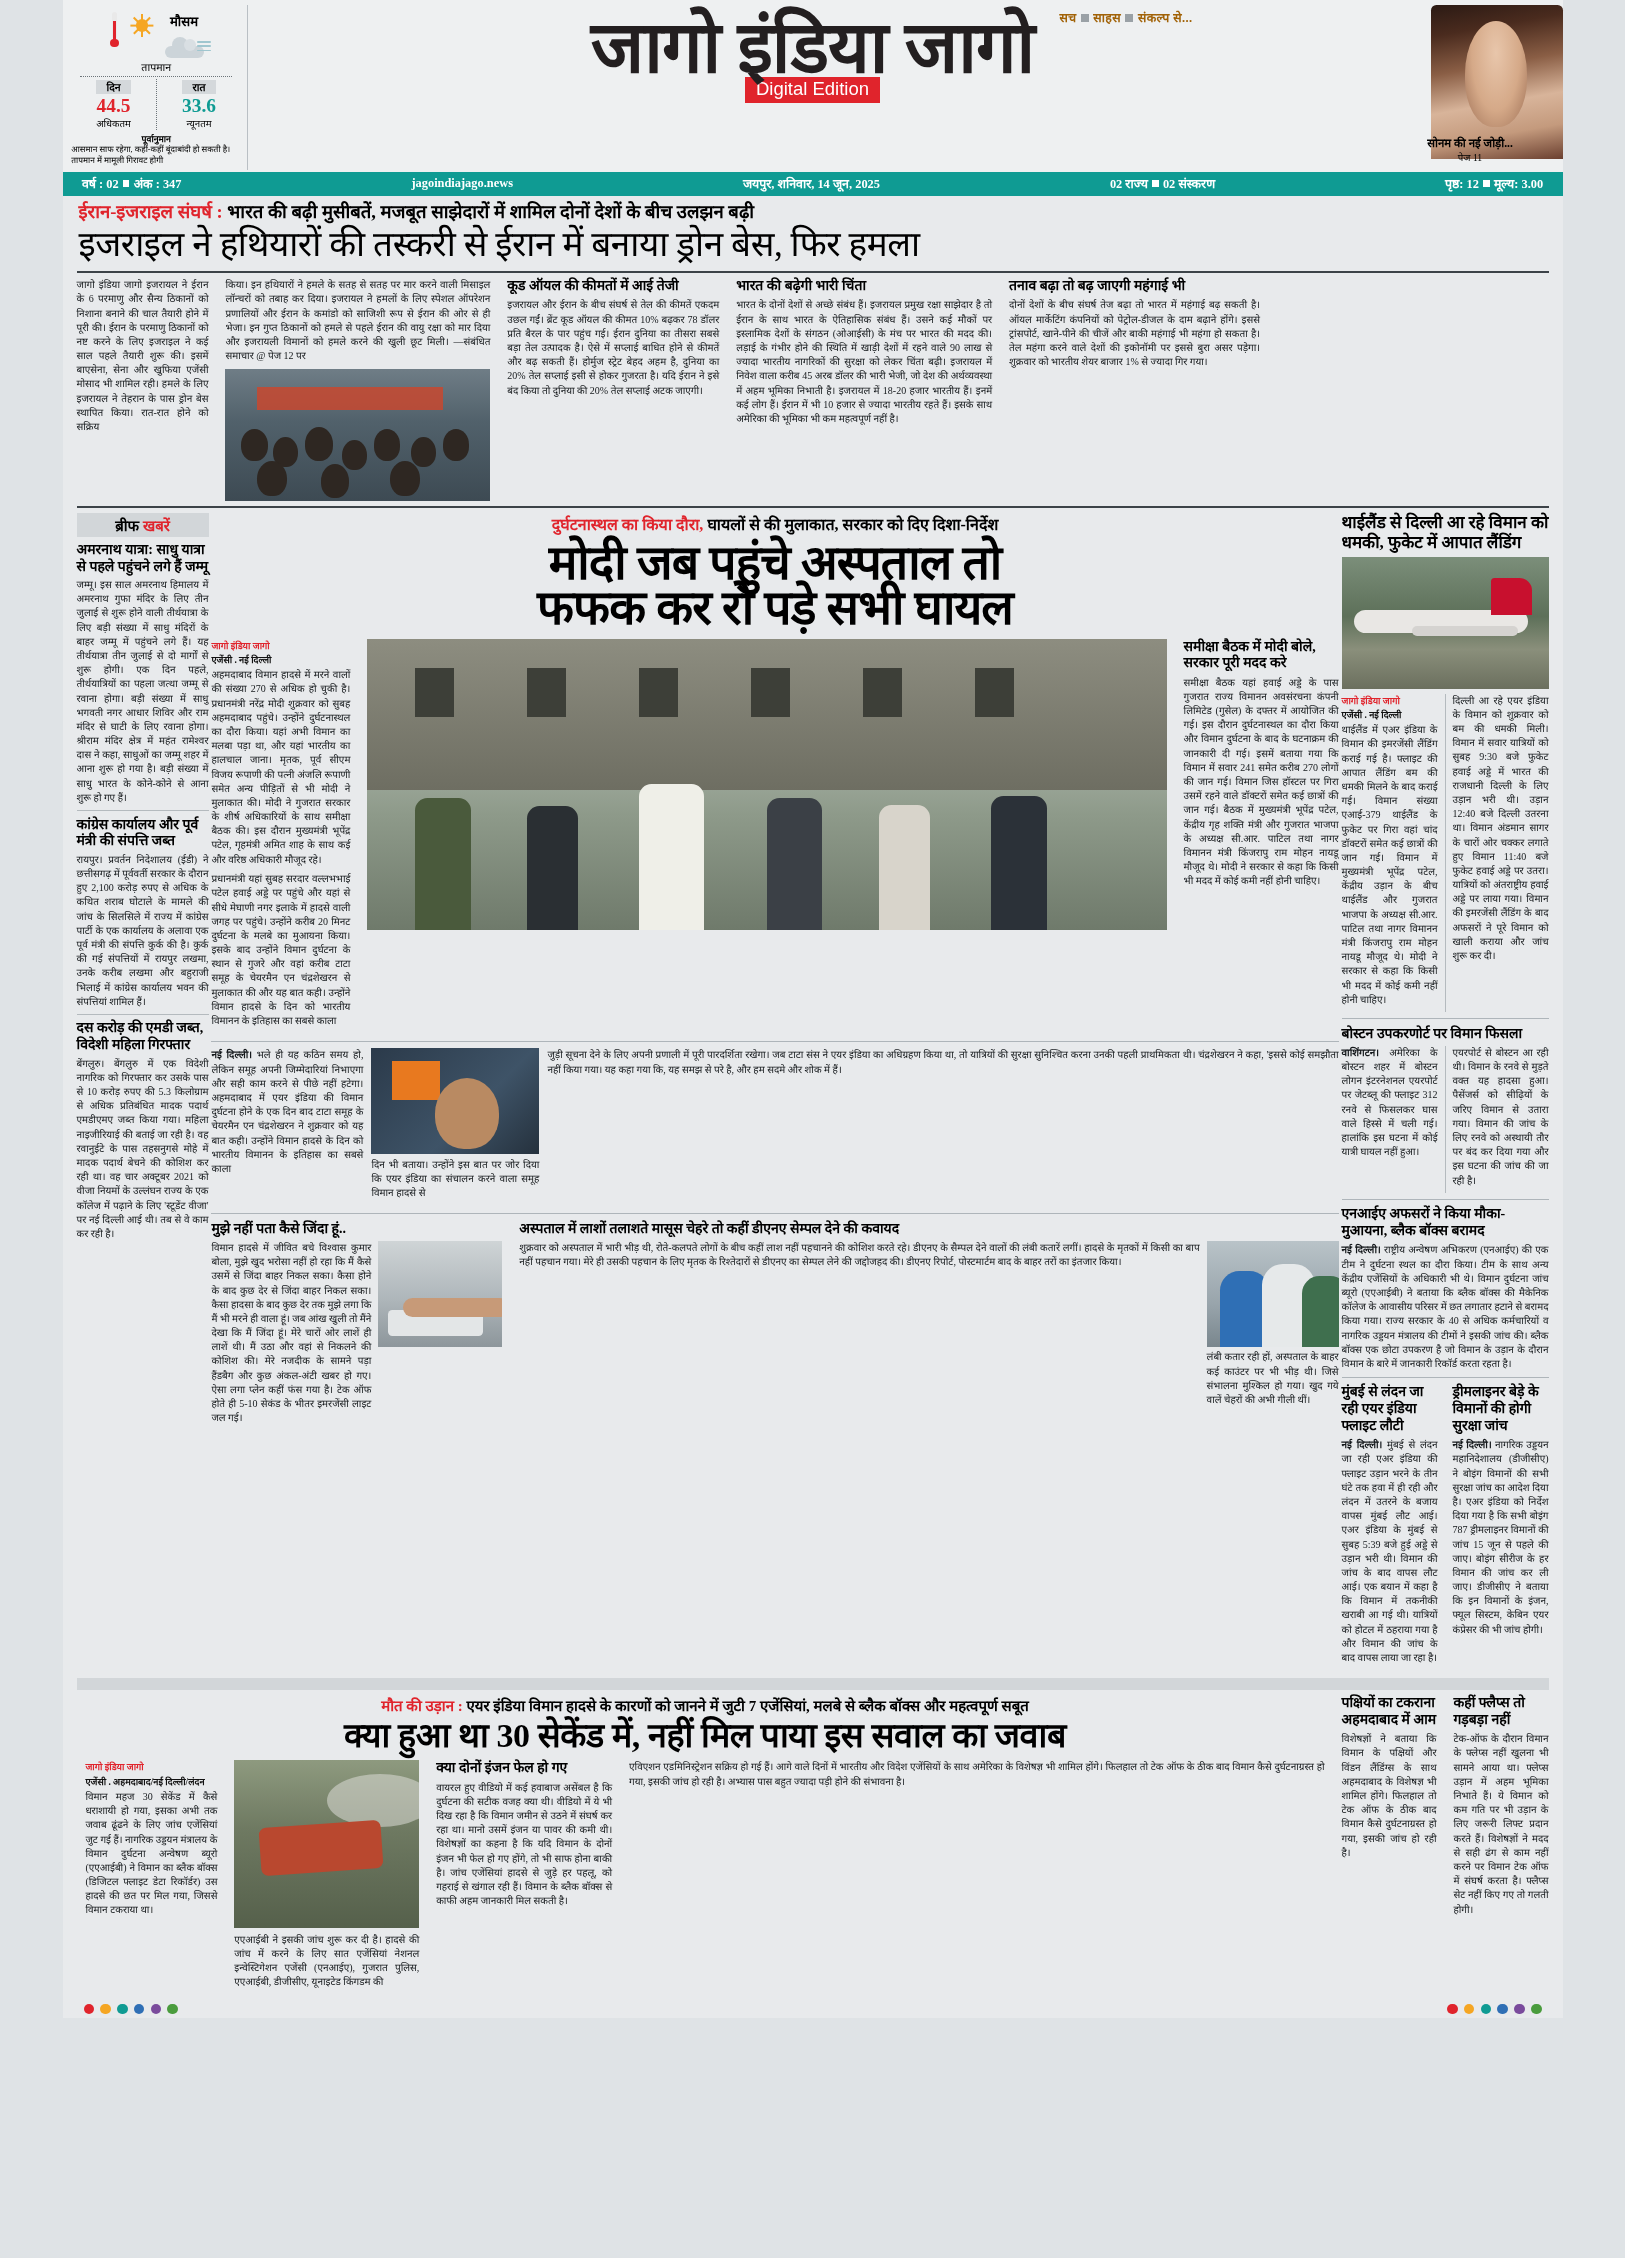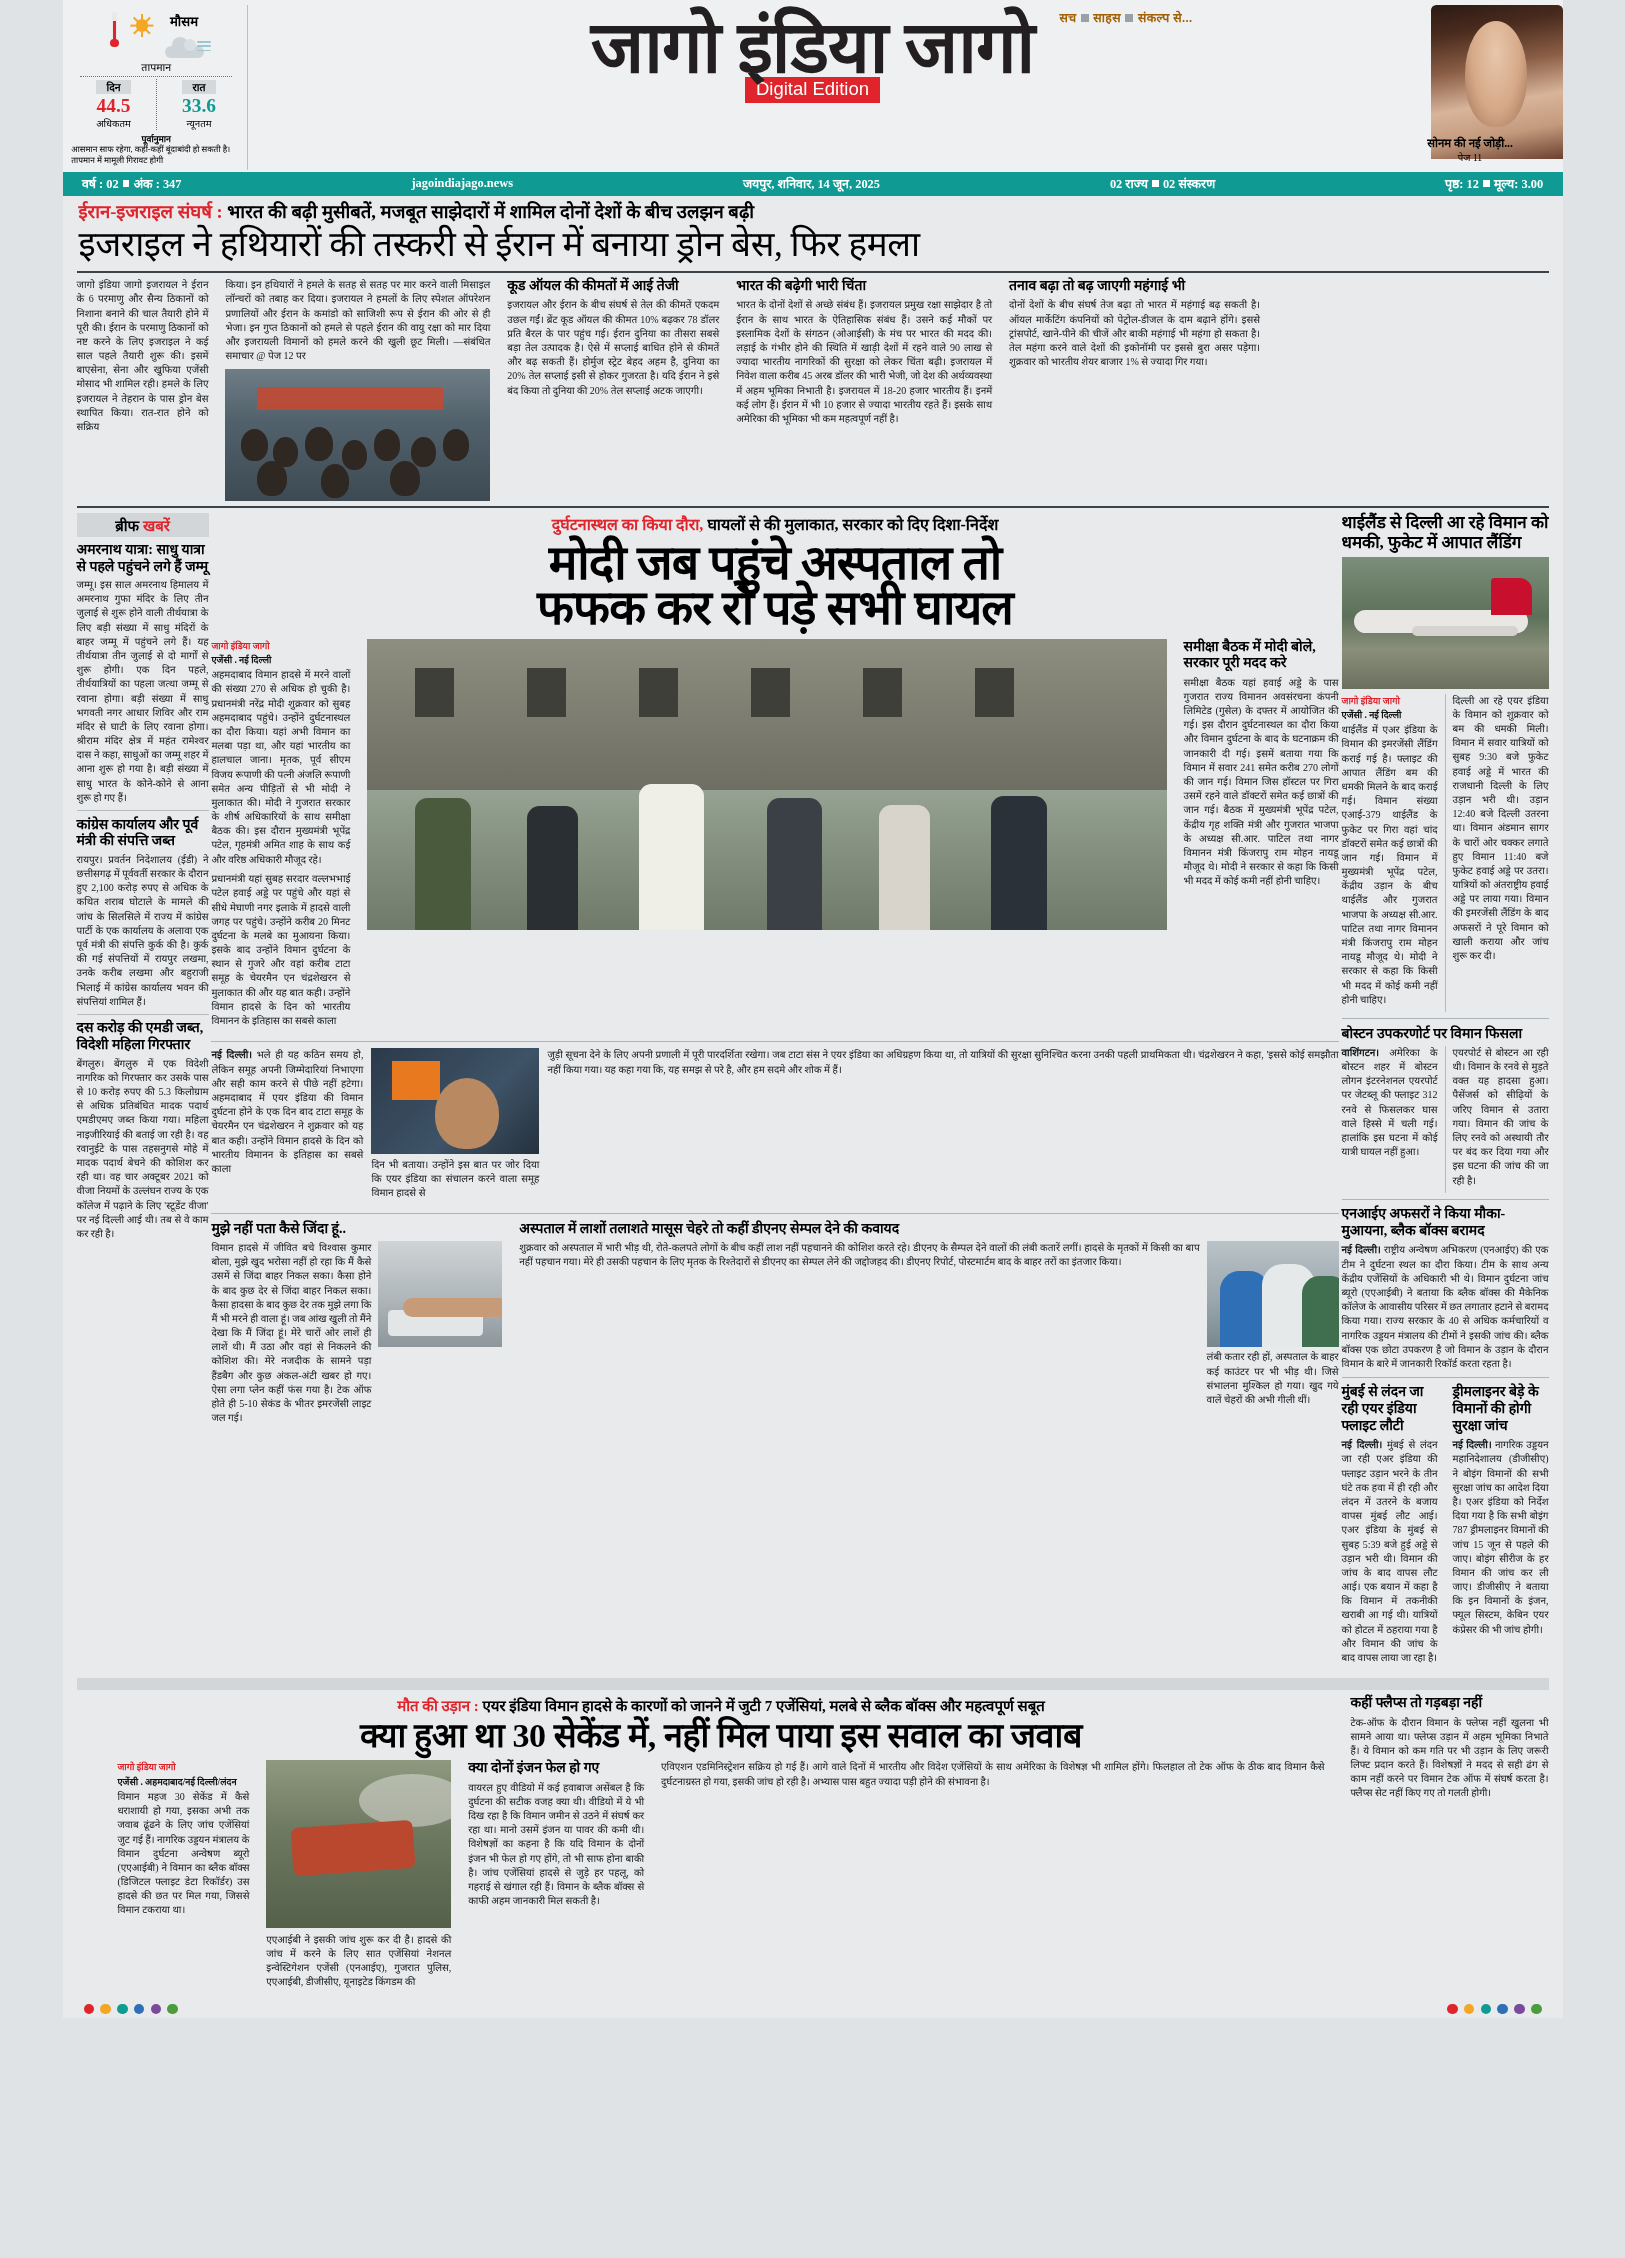--- a/index.html
+++ b/index.html
@@ -120,21 +120,21 @@
 
   .maskphoto{height:106px;background:linear-gradient(180deg,#b9c3c8 0%,#98a4ab 60%,#79868d 100%);position:relative;overflow:hidden;}
   .maskphoto .m1{position:absolute;left:10%;bottom:0;width:49px;height:76px;background:#2f6fb5;border-radius:19.4px 19.4px 0 0;}
   .maskphoto .m2{position:absolute;left:42%;bottom:0;width:53px;height:83px;background:#e6e9ea;border-radius:21px 21px 0 0;}
   .maskphoto .m3{position:absolute;left:72%;bottom:0;width:46px;height:71px;background:#3f6f4e;border-radius:17.6px 17.6px 0 0;}
 
   
   .botband{background:#d2d6d9;height:12.4px;margin:7px 14px 0 14px;}
   .s3{display:flex;padding:0 14px;gap:8px;align-items:flex-start;}
   .s3 .left{width:132px;}
-  .s3 .mid{flex:1;margin-left:32px;}
+  .s3 .mid{flex:1;}
   .s3 .right{width:207px;}
   .cartoonhdr{background:#f0e6cc;border:0.9px solid #8a8368;text-align:center;font-size:15px;font-weight:bold;padding:1.8px 0;}
   .cartoonbox{border:0.9px solid #8a8368;border-top:none;background:#fdfbf3;padding:5.3px;}
   .cartoon{height:203px;background:#f6f1e2;position:relative;overflow:hidden;}
   .cartoon .sign{position:absolute;left:8.8px;top:14px;width:85px;height:51px;background:#f2c200;border:1.8px solid #7a2b18;}
   .cartoon .signtxt{position:absolute;left:8.8px;top:23px;width:85px;text-align:center;font-weight:bold;font-size:13.2px;color:#7a2b18;}
   .cartoon .man{position:absolute;left:16px;bottom:8.8px;width:41px;height:88px;background:#4f7fb5;border-radius:16px 16px 5.3px 5.3px;}
   .cartoon .man2{position:absolute;left:67px;bottom:8.8px;width:39px;height:81px;background:#d9534f;border-radius:16px 16px 5.3px 5.3px;}
   .cartoon .bag{position:absolute;left:56px;bottom:10.6px;width:21px;height:30px;background:#e8a33d;border:1.8px solid #7a2b18;}
 
@@ -504,20 +504,24 @@
         <div style="flex:1">
           <p class="body">एविएशन एडमिनिस्ट्रेशन सक्रिय हो गई हैं। आगे वाले दिनों में भारतीय और विदेश एजेंसियों के साथ अमेरिका के विशेषज्ञ भी शामिल होंगे। फिलहाल तो टेक ऑफ के ठीक बाद विमान कैसे दुर्घटनाग्रस्त हो गया, इसकी जांच हो रही है। अभ्यास पास बहुत ज्यादा पड़ी होने की संभावना है।</p>
         </div>
       </div>
     </div>
 
     <div class="vline"></div>
 
     <div class="right">
       <div style="display:flex;gap:8px;align-items:flex-start">
+        <div style="flex:1">
+          <div class="subhl sm">पक्षियों का टकराना अहमदाबाद में आम</div>
+          <p class="body">विशेषज्ञों ने बताया कि विमान के पक्षियों और विंडन लैंडिंग्स के साथ अहमदाबाद के विशेषज्ञ भी शामिल होंगे। फिलहाल तो टेक ऑफ के ठीक बाद विमान कैसे दुर्घटनाग्रस्त हो गया, इसकी जांच हो रही है।</p>
+        </div>
         <div class="vline"></div>
         <div style="flex:1">
           <div class="subhl sm">कहीं फ्लैप्स तो गड़बड़ा नहीं</div>
           <p class="body">टेक-ऑफ के दौरान विमान के फ्लेप्स नहीं खुलना भी सामने आया था। फ्लेप्स उड़ान में अहम भूमिका निभाते हैं। ये विमान को कम गति पर भी उड़ान के लिए जरूरी लिफ्ट प्रदान करते हैं। विशेषज्ञों ने मदद से सही ढंग से काम नहीं करने पर विमान टेक ऑफ में संघर्ष करता है। फ्लैप्स सेट नहीं किए गए तो गलती होगी।</p>
         </div>
       </div>
     </div>
   </div>
 
   <div class="dots">

